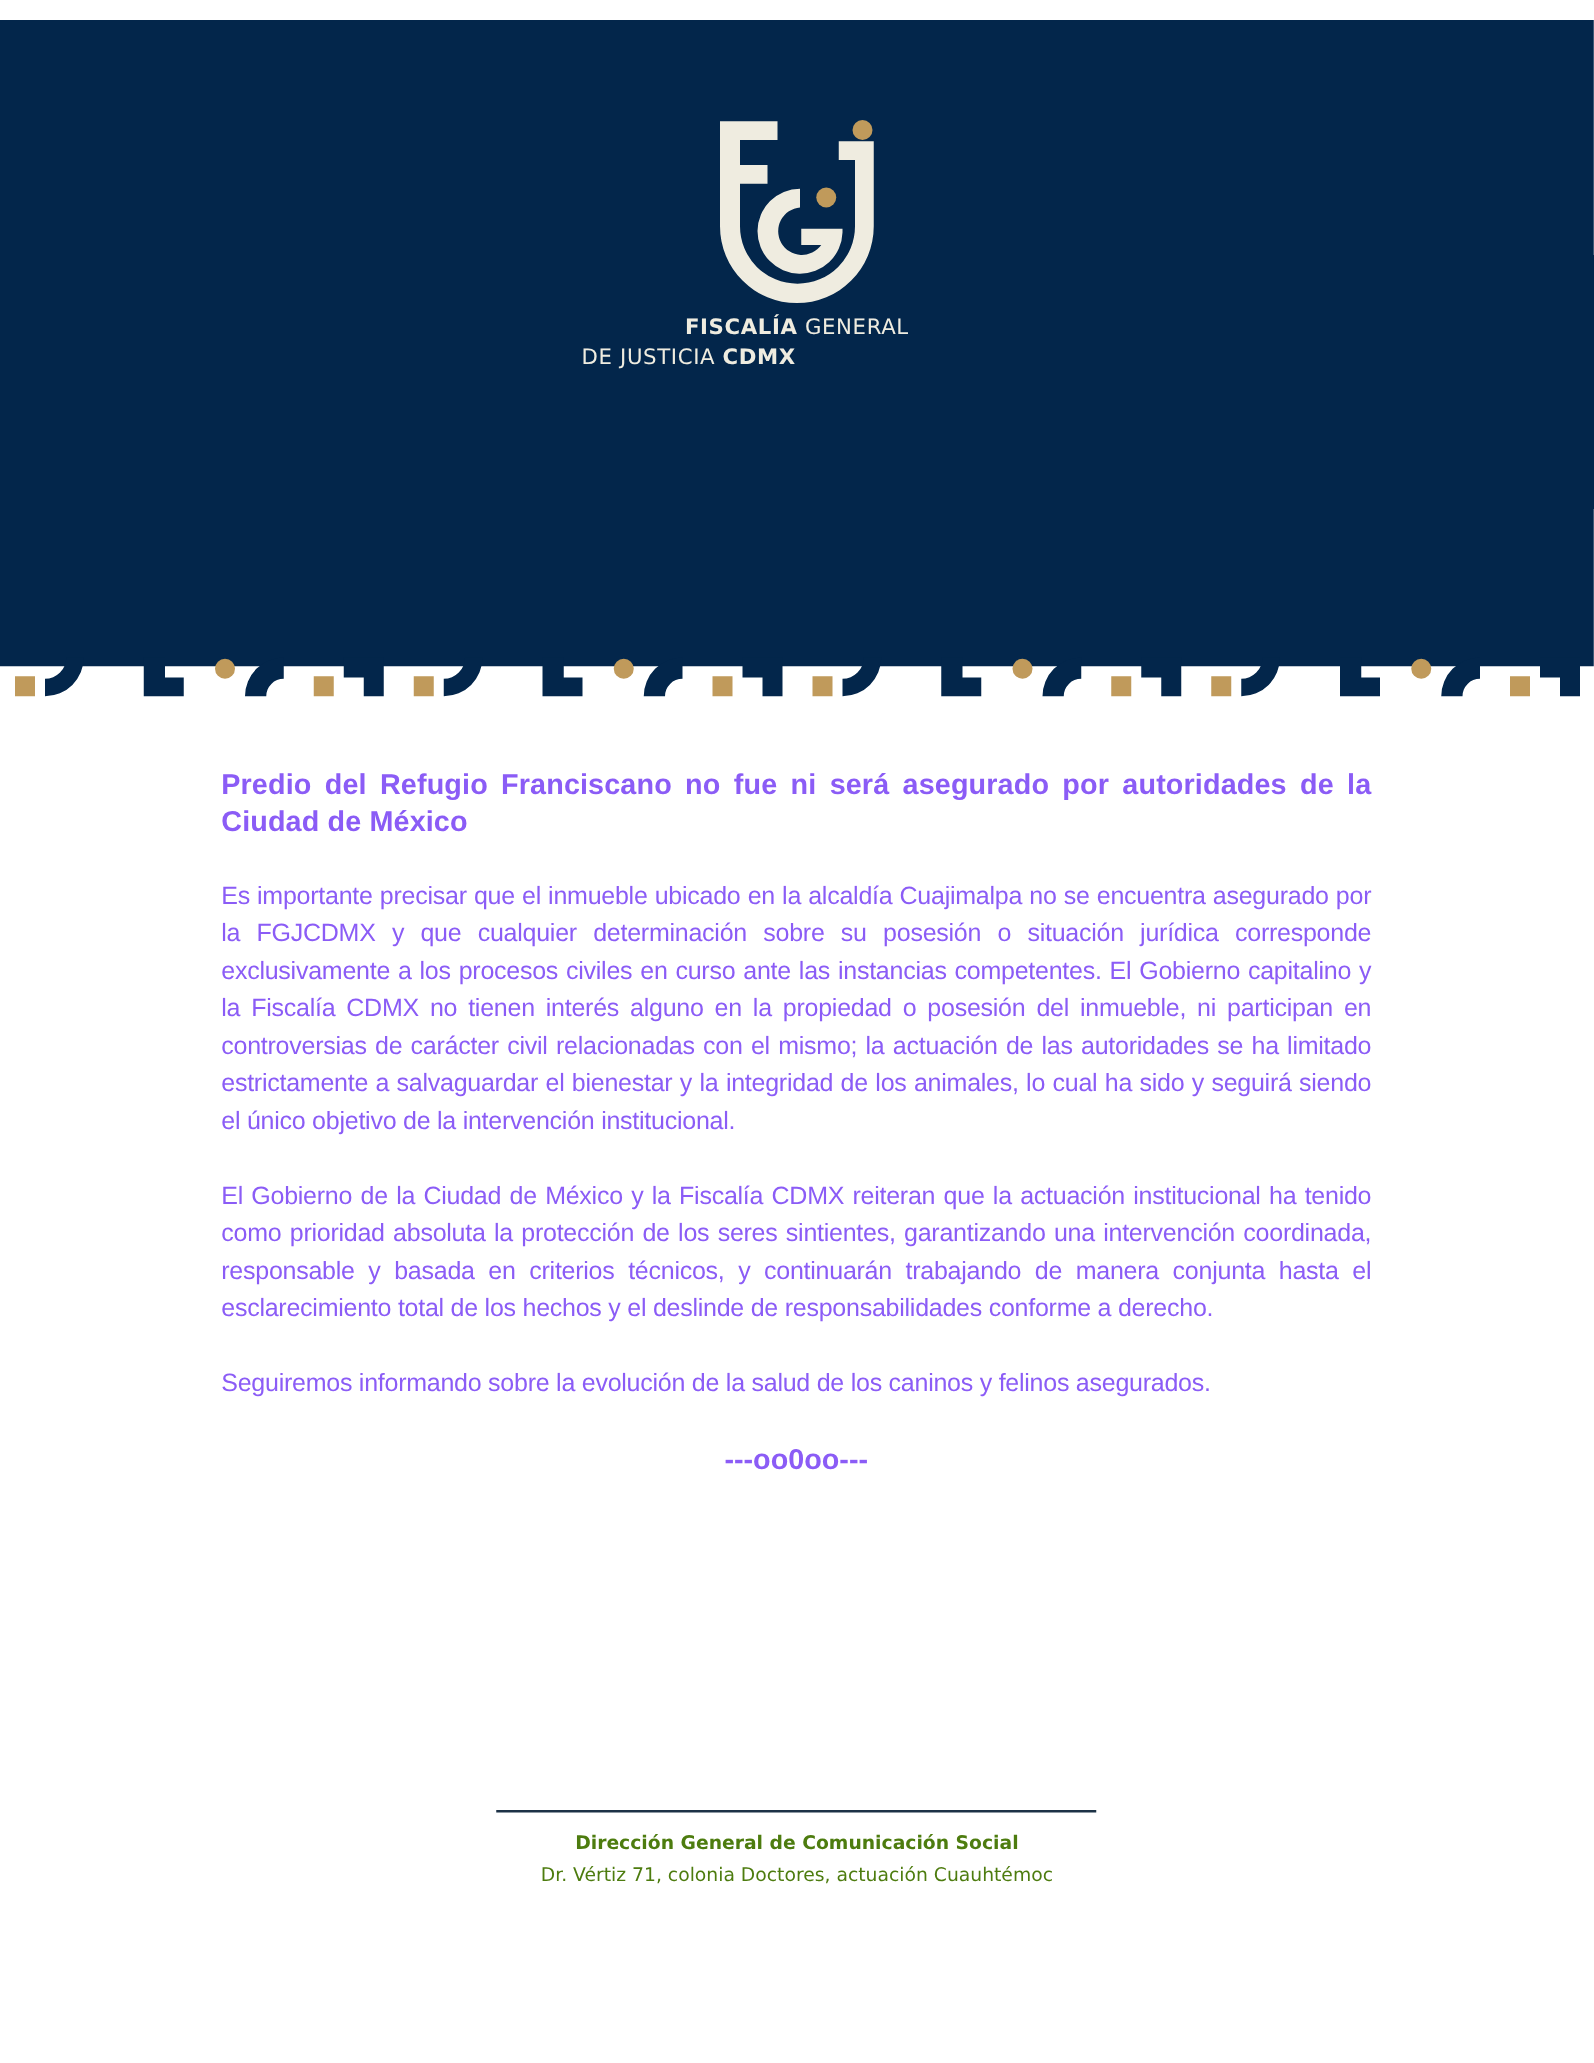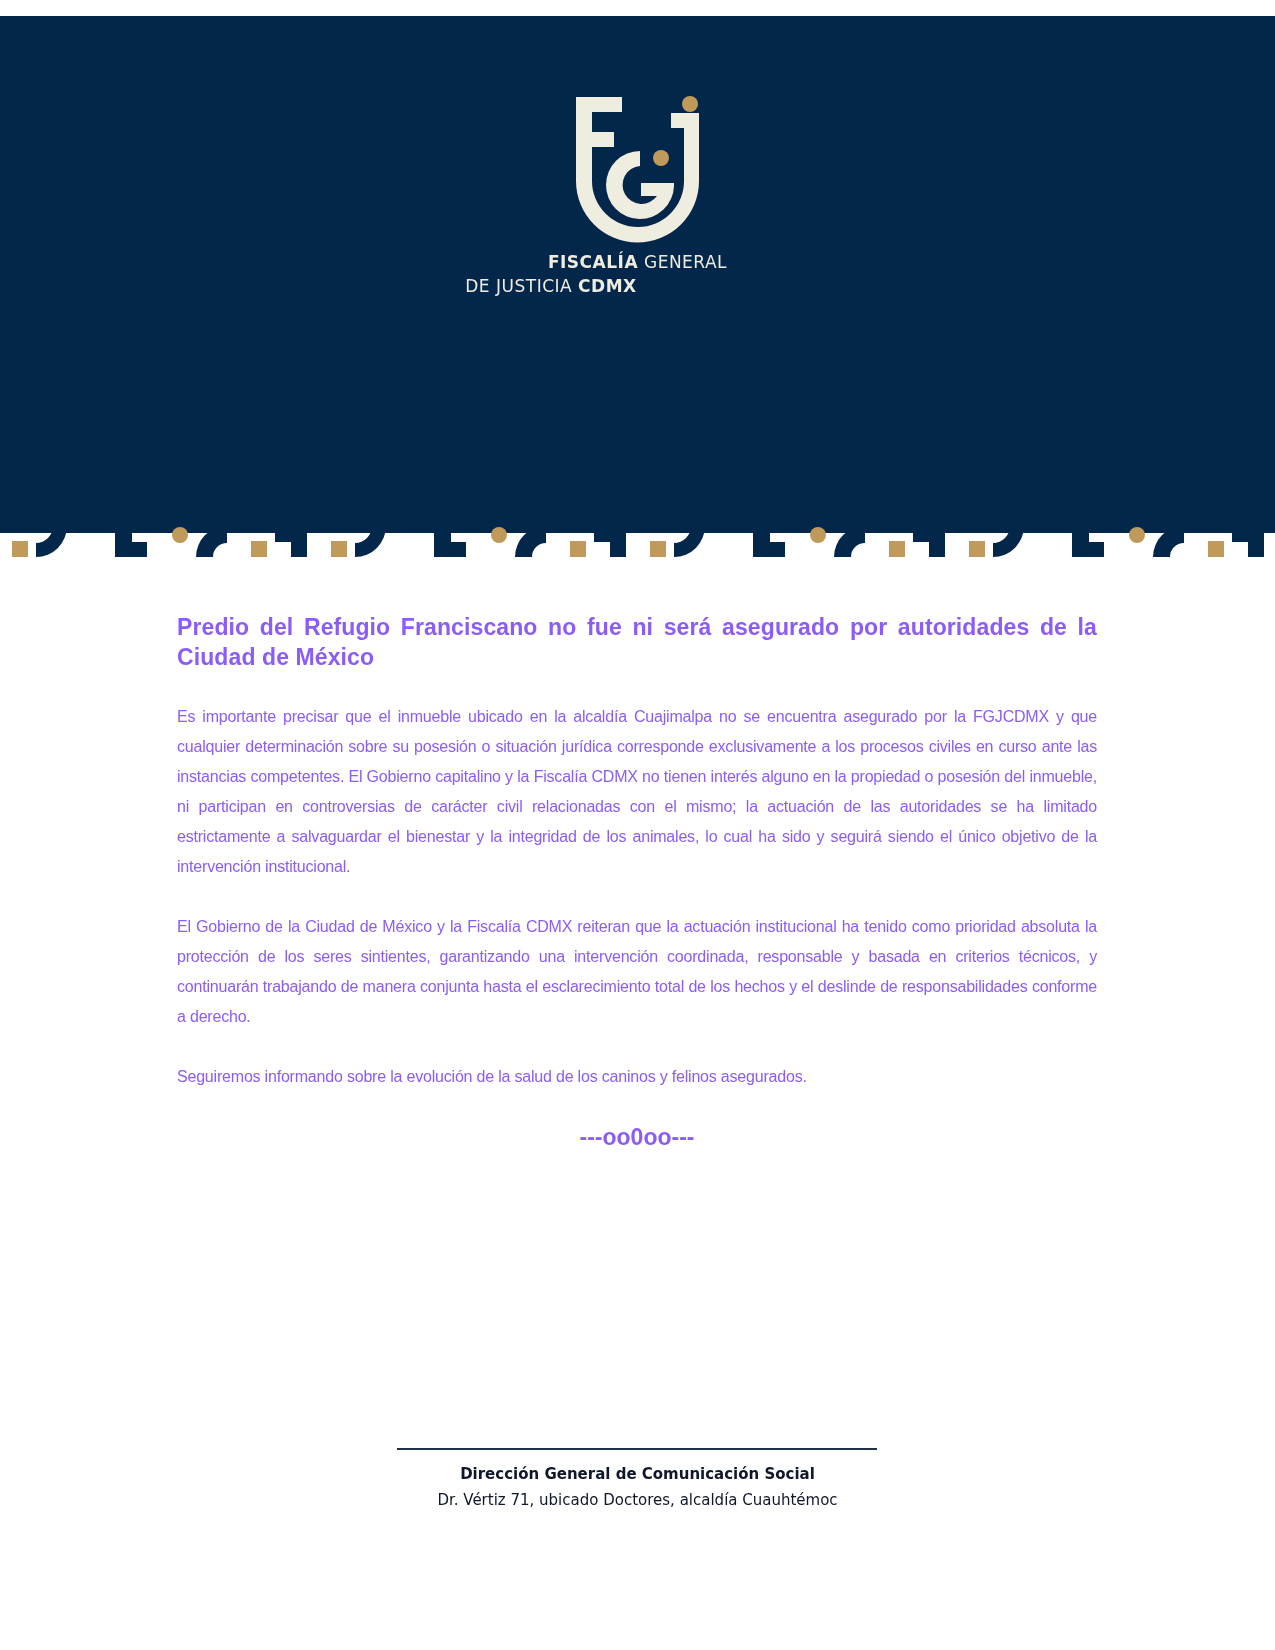--- a/index.html
+++ b/index.html
@@ -9,26 +9,26 @@
   .logo { position: absolute; left: 560px; top: 70px; width: 160px; height: 160px; }
   .logo-text { position: absolute; left: 0; width: 1275px; text-align: center; color: #efece0;
                font-family: "DejaVu Sans", sans-serif; font-size: 17px; letter-spacing: 0.5px; line-height: 24px; }
   .logo-text b { font-weight: 700; }
   .logo-text .l1 { position: absolute; left: 0; width: 1275px; top: 234px; }
   .logo-text .l2 { position: absolute; left: 0; width: 1102px; top: 258px; }
   .pattern { position: absolute; left: 0; top: 520px; width: 1275px; height: 45px; }
   .content { position: absolute; left: 177px; top: 612px; width: 920px; color: #8b5cf6; }
   .heading { font-family: "Liberation Sans", sans-serif; font-weight: 700; font-size: 23px; line-height: 30px;
              text-align: justify; margin: 0; letter-spacing: 0.1px; }
-  .para { font-family: "Liberation Sans", sans-serif; font-size: 16px; line-height: 30px; text-align: justify;
+  .para { font-family: "Liberation Sans", sans-serif; font-size: 20px; line-height: 30px; text-align: justify;
           margin: 30px 0 0 0; letter-spacing: -0.2px; }
   .sep { font-weight: 700; font-size: 23px; line-height: 30px; text-align: center; margin: 30px 0 0 0; }
   .footer-rule { position: absolute; left: 397px; top: 1448px; width: 480px; height: 2px; background: #1d3246; }
   .footer { position: absolute; left: 0; top: 1462px; width: 1275px; text-align: center;
-            color: #0f172a; font-family: "DejaVu Sans", sans-serif; font-size: 15px; line-height: 25.5px; }
+            color: #4d7c0f; font-family: "DejaVu Sans", sans-serif; font-size: 15px; line-height: 25.5px; }
   .footer .dept { font-weight: 700; }
 </style>
 </head>
 <body>
 
 <div class="banner">
   <svg class="logo" viewBox="560 70 160 160" width="160" height="160">
 
     <path d="M576 81 L622 81 L622 96 L592 96 L592 116 L614 116 L614 131 L592 131 L592 165
              A46 46 0 0 0 684 165 L684 112 L671 112 L671 97 L699 97 L699 165
@@ -67,14 +67,14 @@
   <p class="heading">Predio del Refugio Franciscano no fue ni será asegurado por autoridades de la Ciudad de México</p>
   <p class="para">Es importante precisar que el inmueble ubicado en la alcaldía Cuajimalpa no se encuentra asegurado por la FGJCDMX y que cualquier determinación sobre su posesión o situación jurídica corresponde exclusivamente a los procesos civiles en curso ante las instancias competentes. El Gobierno capitalino y la Fiscalía CDMX no tienen interés alguno en la propiedad o posesión del inmueble, ni participan en controversias de carácter civil relacionadas con el mismo; la actuación de las autoridades se ha limitado estrictamente a salvaguardar el bienestar y la integridad de los animales, lo cual ha sido y seguirá siendo el único objetivo de la intervención institucional.</p>
   <p class="para">El Gobierno de la Ciudad de México y la Fiscalía CDMX reiteran que la actuación institucional ha tenido como prioridad absoluta la protección de los seres sintientes, garantizando una intervención coordinada, responsable y basada en criterios técnicos, y continuarán trabajando de manera conjunta hasta el esclarecimiento total de los hechos y el deslinde de responsabilidades conforme a derecho.</p>
   <p class="para">Seguiremos informando sobre la evolución de la salud de los caninos y felinos asegurados.</p>
   <p class="sep">---oo0oo---</p>
 </div>
 
 <div class="footer-rule"></div>
 <div class="footer">
   <div class="dept">Dirección General de Comunicación Social</div>
-  <div>Dr. Vértiz 71, ubicado Doctores, alcaldía Cuauhtémoc</div>
+  <div>Dr. Vértiz 71, colonia Doctores, actuación Cuauhtémoc</div>
 </div>
 
 </body></html>

